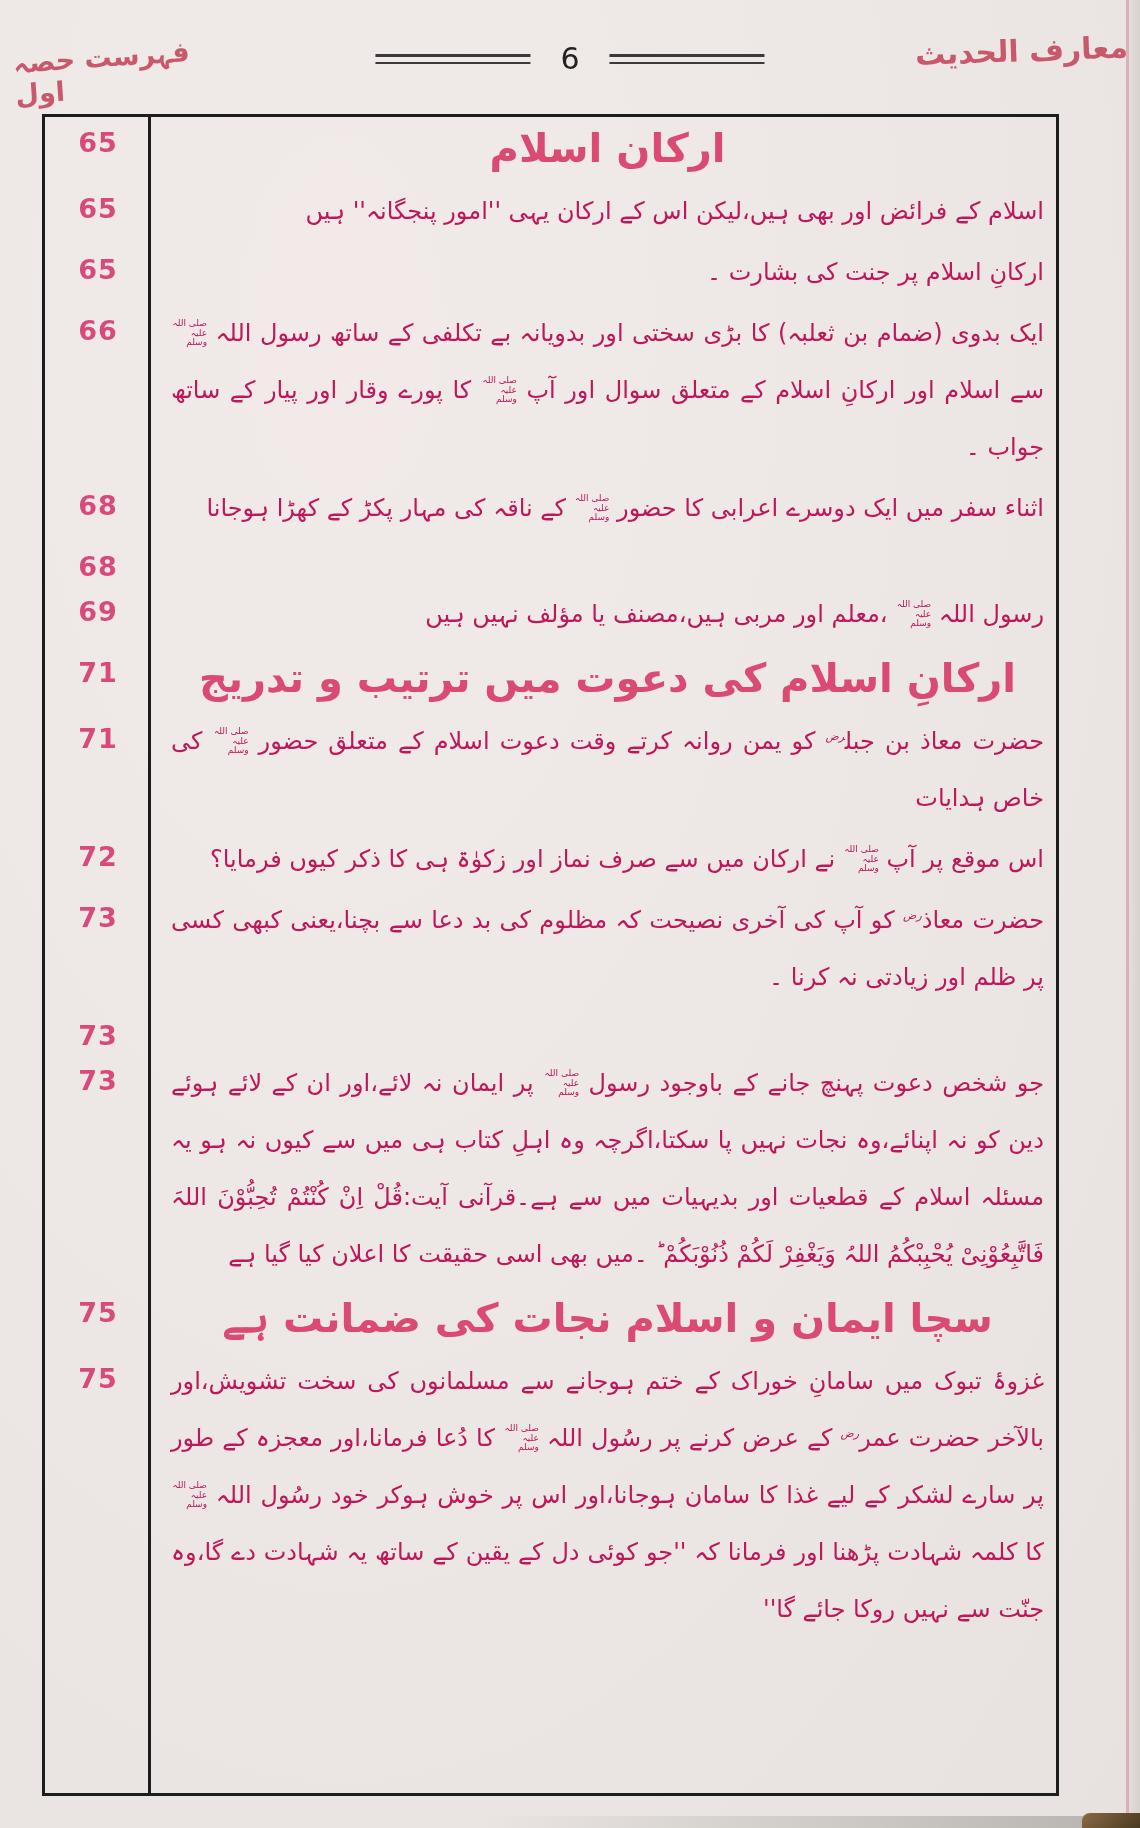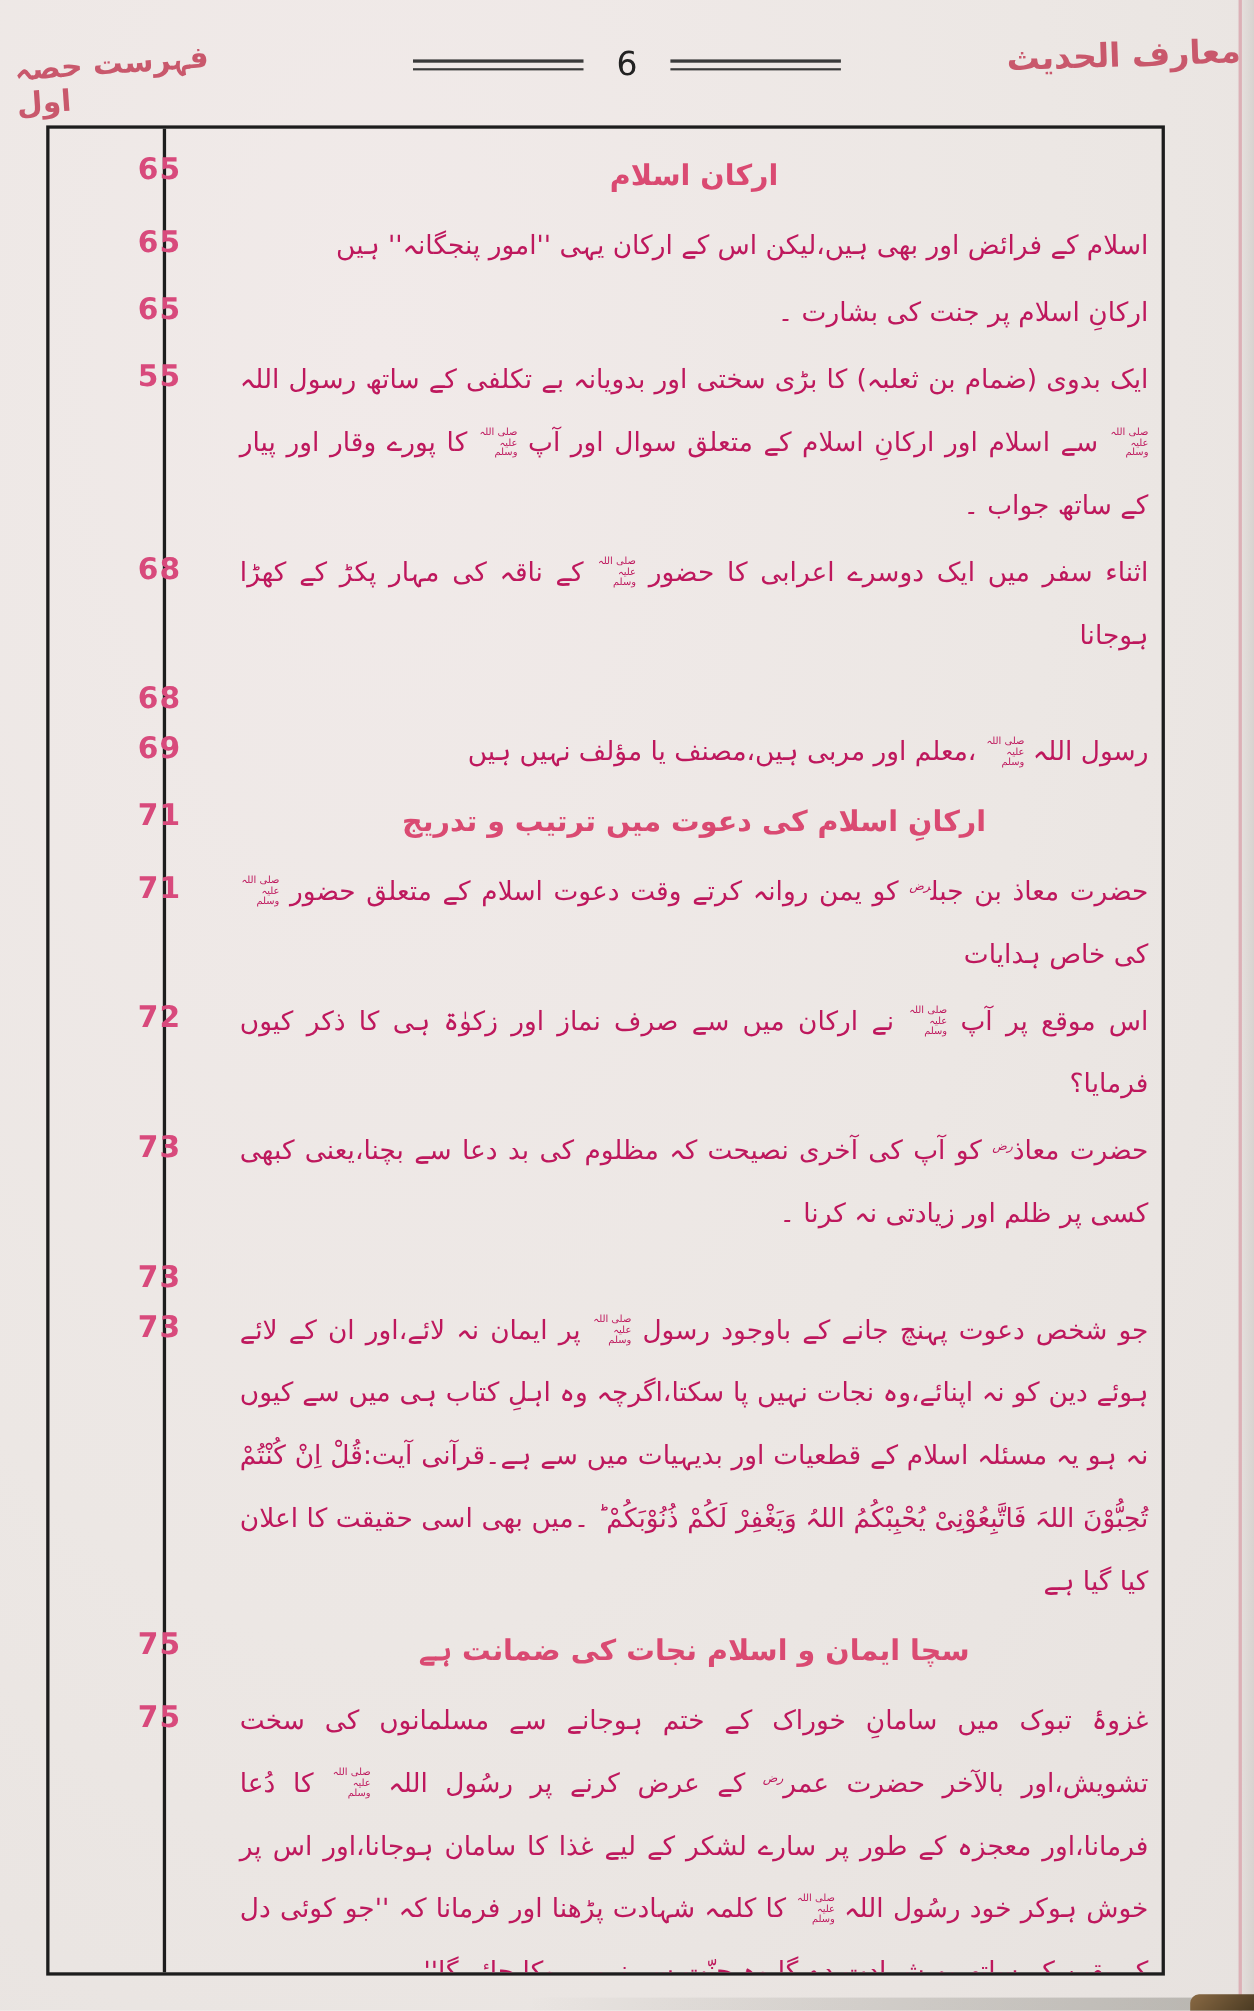--- a/index.html
+++ b/index.html
@@ -36,34 +36,34 @@
     transform:rotate(-2deg);
   }
   
   .toc-box{
     position:absolute;left:42px;top:114px;width:1017px;height:1682px;
     border:3px solid #1d1d1d;box-sizing:border-box;
   }
   .toc-box::before{
     content:"";position:absolute;left:103px;top:0;bottom:0;width:3px;background:#1d1d1d;
   }
-  .rows{position:absolute;inset:0;padding-top:12px;overflow:hidden;margin-left:47px;}
+  .rows{position:absolute;inset:0;overflow:hidden;}
   .row{display:flex;margin-bottom:4px;}
   .num{
     flex:0 0 106px;text-align:center;padding-top:10px;
     color:var(--pink);font-weight:bold;font-size:27px;letter-spacing:1px;
   }
   .txt{
     flex:1;direction:rtl;text-align:justify;
     font-size:24px;line-height:57px;color:#be185d;
     padding:0 12px 0 20px;
   }
   .row.heading .txt{
     text-align:center;color:var(--heading);
-    font-size:26px;font-weight:bold;line-height:62px;letter-spacing:1px;
+    font-size:40px;font-weight:bold;line-height:62px;letter-spacing:1px;
   }
   .saw{
     display:inline-block;width:36px;font-size:9px;line-height:9.5px;
     text-align:right;vertical-align:-4px;font-weight:normal;letter-spacing:0;
   }
   .rz{font-size:11px;line-height:0;font-style:italic;}
   
   .page-edge{position:absolute;top:0;bottom:0;right:0;width:16px;
     background:linear-gradient(90deg, rgba(0,0,0,0) 0%, #d8d2cf 100%);}
   .edge-pink-line{position:absolute;top:0;bottom:0;right:11px;width:3px;background:#d9a4ad;opacity:.8;}
@@ -93,21 +93,21 @@
   </div>
       <div class="row">
     <div class="num">65</div>
     <div class="txt">اسلام کے فرائض اور بھی ہیں،لیکن اس کے ارکان یہی ''امور پنجگانہ'' ہیں</div>
   </div>
       <div class="row">
     <div class="num">65</div>
     <div class="txt">ارکانِ اسلام پر جنت کی بشارت ۔</div>
   </div>
       <div class="row">
-    <div class="num">55</div>
+    <div class="num">66</div>
     <div class="txt">ایک بدوی (ضمام بن ثعلبہ) کا بڑی سختی اور بدویانہ بے تکلفی کے ساتھ رسول اللہ <span class="saw">صلی اللہ علیہ وسلم</span> سے اسلام اور ارکانِ اسلام کے متعلق سوال اور آپ <span class="saw">صلی اللہ علیہ وسلم</span> کا پورے وقار اور پیار کے ساتھ جواب ۔</div>
   </div>
       <div class="row">
     <div class="num">68</div>
     <div class="txt">اثناء سفر میں ایک دوسرے اعرابی کا حضور <span class="saw">صلی اللہ علیہ وسلم</span> کے ناقہ کی مہار پکڑ کے کھڑا ہوجانا</div>
   </div>
       <div class="row">
     <div class="num">68</div>
   </div>
       <div class="row">

